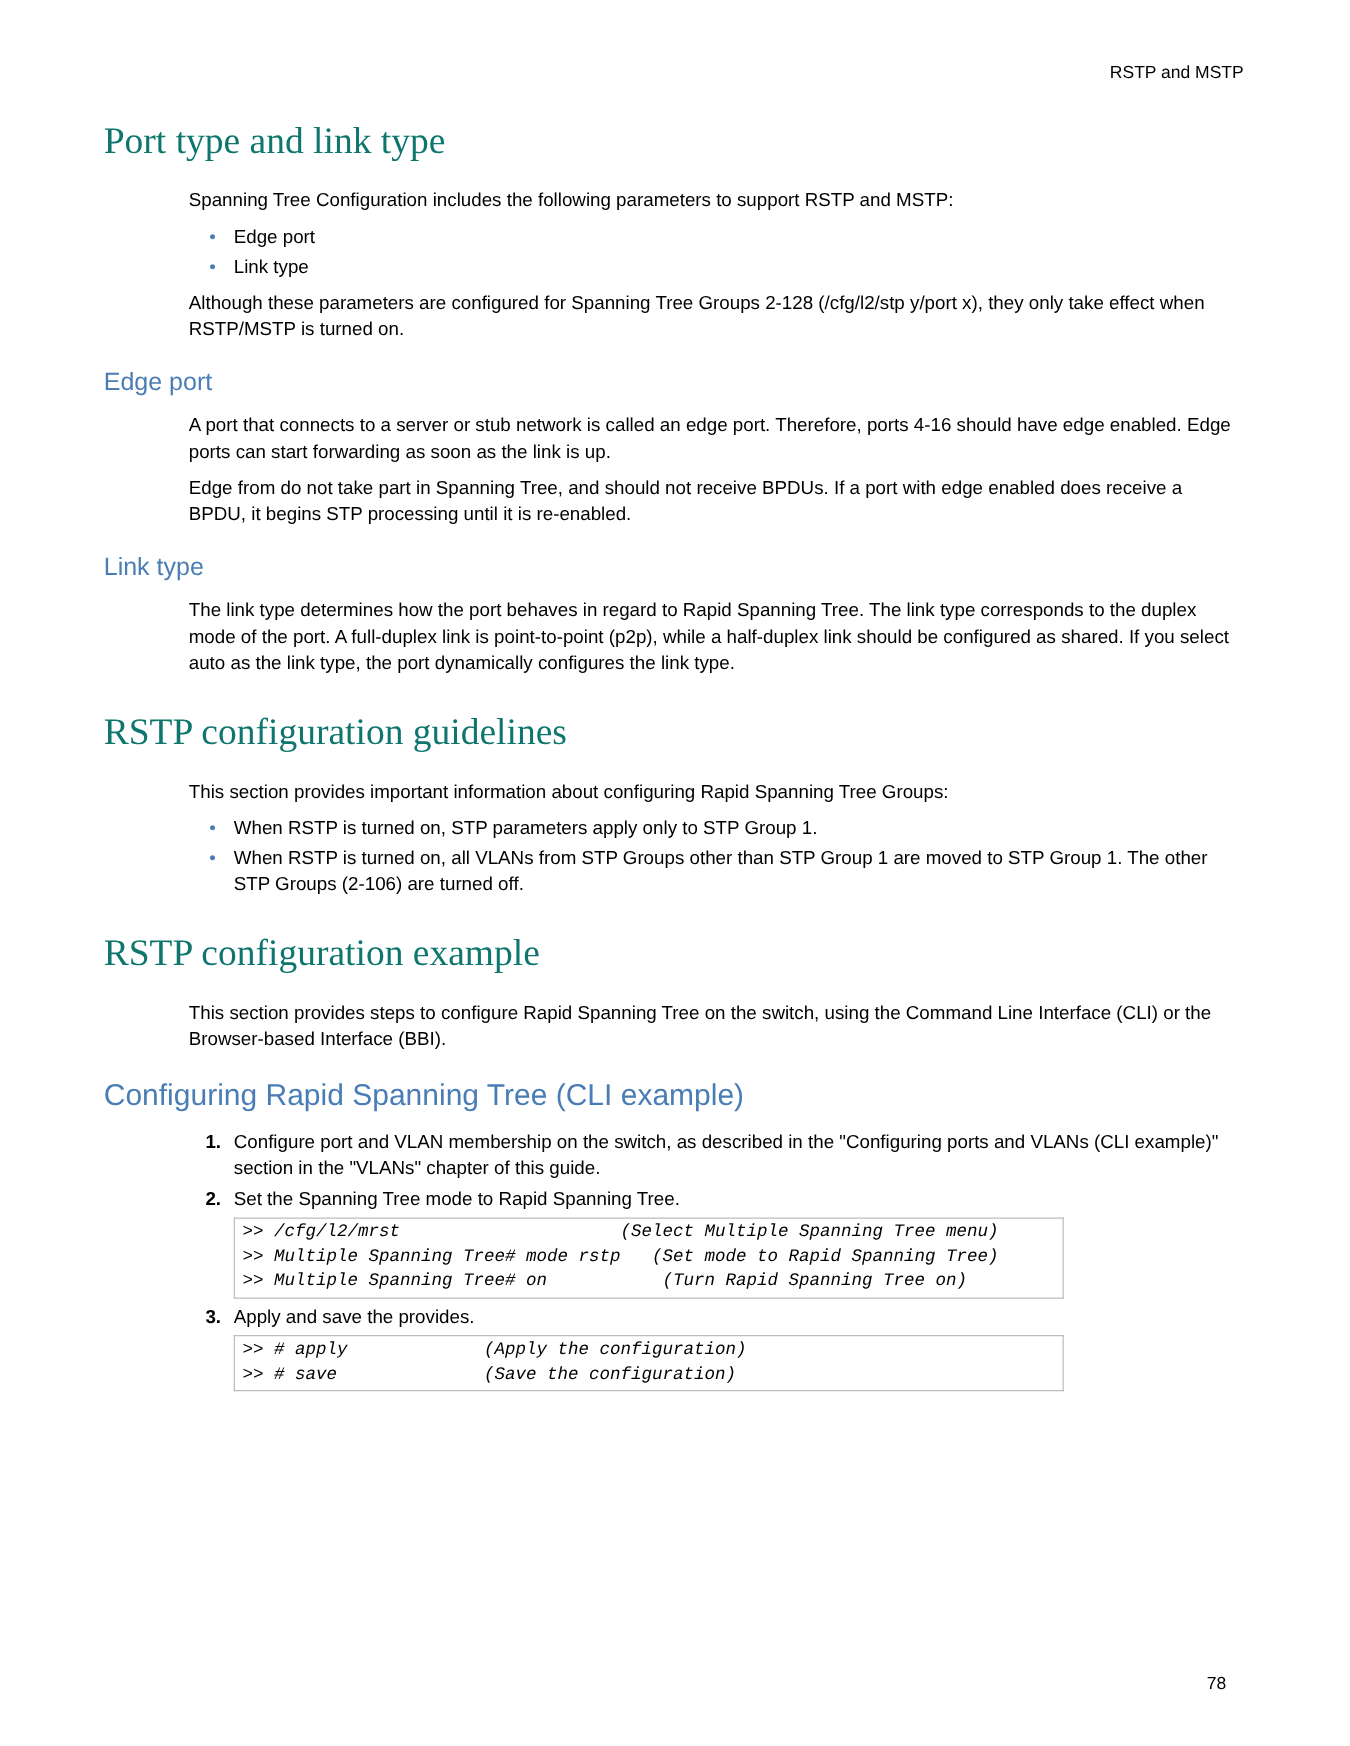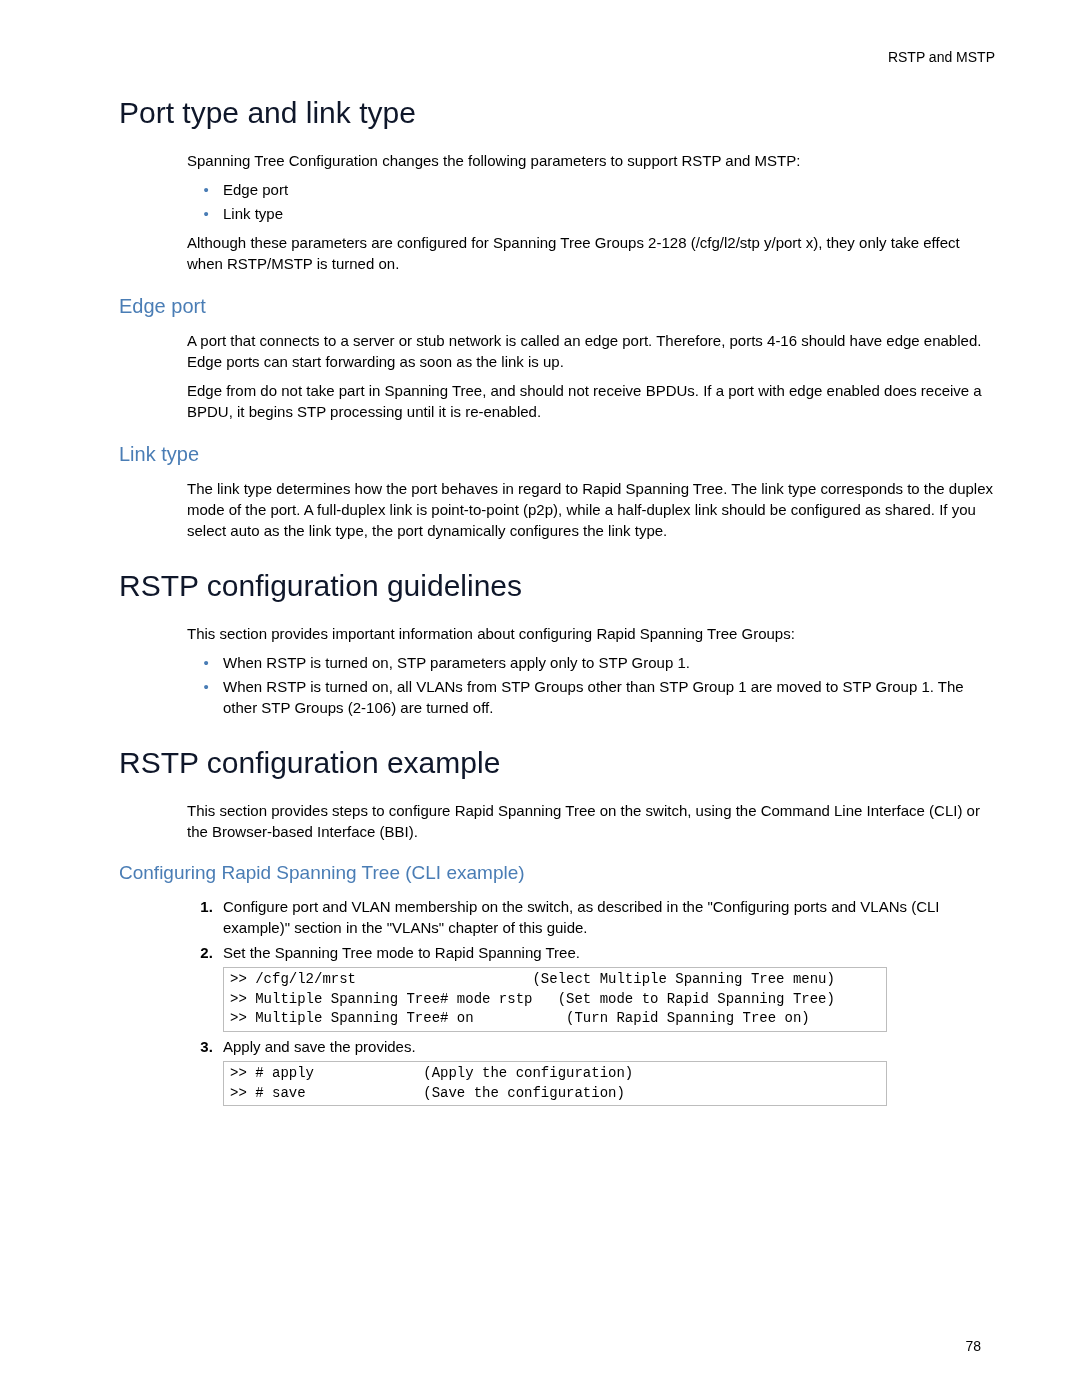--- a/index.html
+++ b/index.html
@@ -8,42 +8,43 @@
     background: #fff;
     font-family: Arial, Helvetica, sans-serif;
     color: #000;
     font-size: 15px;
     line-height: 1.4;
   }
   .page {
     width: 1080px;
     min-height: 1397px;
     box-sizing: border-box;
-    padding: 48px 85px 40px 119px;
+    padding: 48px 85px 40px 83px;
     position: relative;
   }
   .header-right {
     text-align: right;
     font-size: 14px;
     margin-bottom: 20px;
   }
   h1.sec {
     font-size: 30px;
     font-weight: normal;
-    color: #0f172a;
+    color: #0f766e;
     margin: 24px 0 16px 0;
+    font-family: Liberation Serif, serif;
   }
   h2.sub {
     font-size: 20px;
     font-weight: normal;
     color: #4a7db5;
     margin: 18px 0 10px 0;
   }
   h2.sub2 {
-    font-size: 19px;
+    font-size: 24px;
     font-weight: normal;
     color: #4a7db5;
     margin: 18px 0 10px 0;
   }
   p.body {
     margin: 8px 0 8px 68px;
     font-size: 15px;
   }
   ul.bullets {
     margin: 4px 0 8px 68px;
@@ -70,20 +71,21 @@
   }
   .mono {
     font-family: Liberation Sans, sans-serif;
   }
   table.cmd {
     border-collapse: collapse;
     width: 664px;
     margin: 4px 0 0 0;
     font-family: "Courier New", monospace;
     font-size: 14px;
+    font-style: italic;
   }
   table.cmd td {
     border: 1px solid #bdbdbd;
     padding: 2px 6px;
     white-space: pre;
     vertical-align: top;
   }
   .page-num {
     position: absolute;
     bottom: 40px;
@@ -93,21 +95,21 @@
 </style>
 </head>
 <body>
 
 <div class="page">
 
   <div class="header-right">RSTP and MSTP</div>
 
   <h1 class="sec">Port type and link type</h1>
 
-  <p class="body">Spanning Tree Configuration changes the following parameters to support RSTP and MSTP:</p>
+  <p class="body">Spanning Tree Configuration includes the following parameters to support RSTP and MSTP:</p>
 
   <ul class="bullets">
     <li>Edge port</li>
     <li>Link type</li>
   </ul>
 
   <p class="body">
     <span>Although these parameters are configured for Spanning Tree Groups 2-128 (</span><span class="mono">/cfg/l2/stp y/port x</span><span>), they only take effect when RSTP/MSTP is turned on.</span>
   </p>
 

